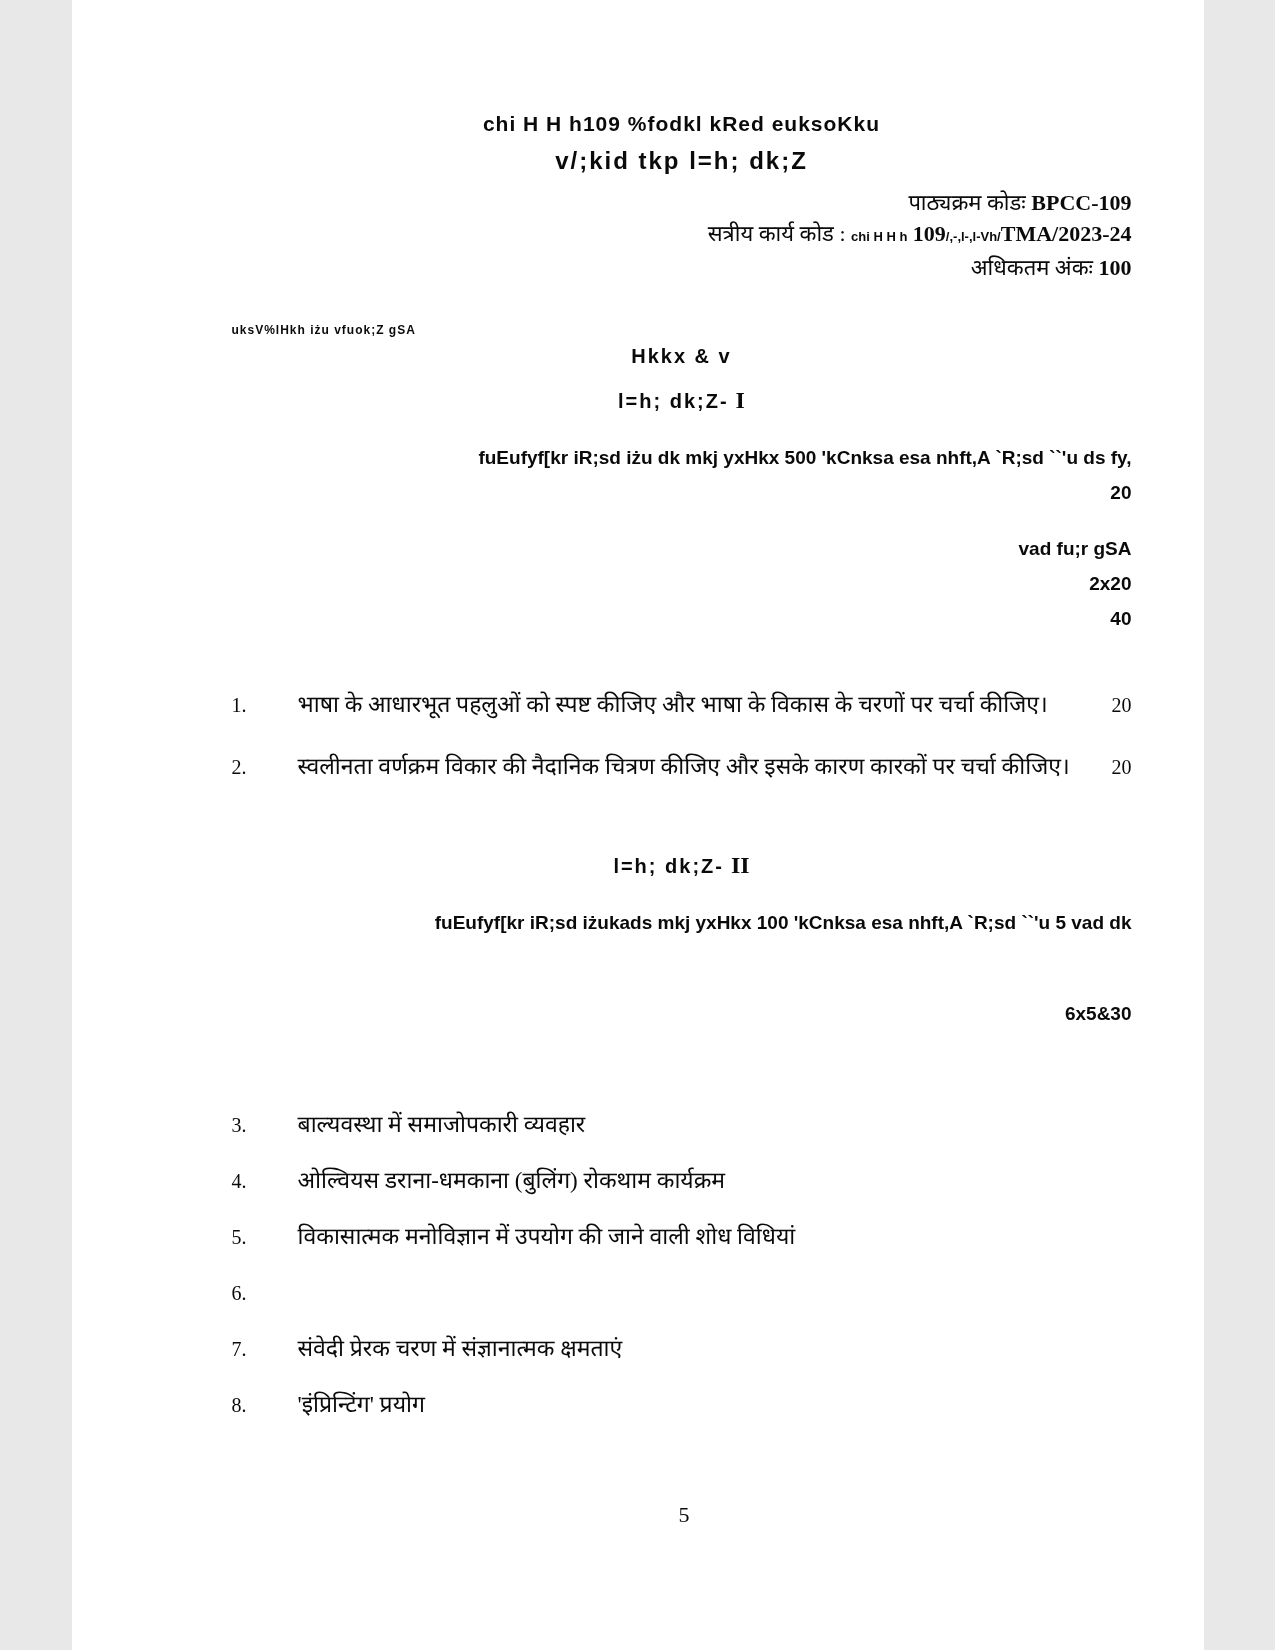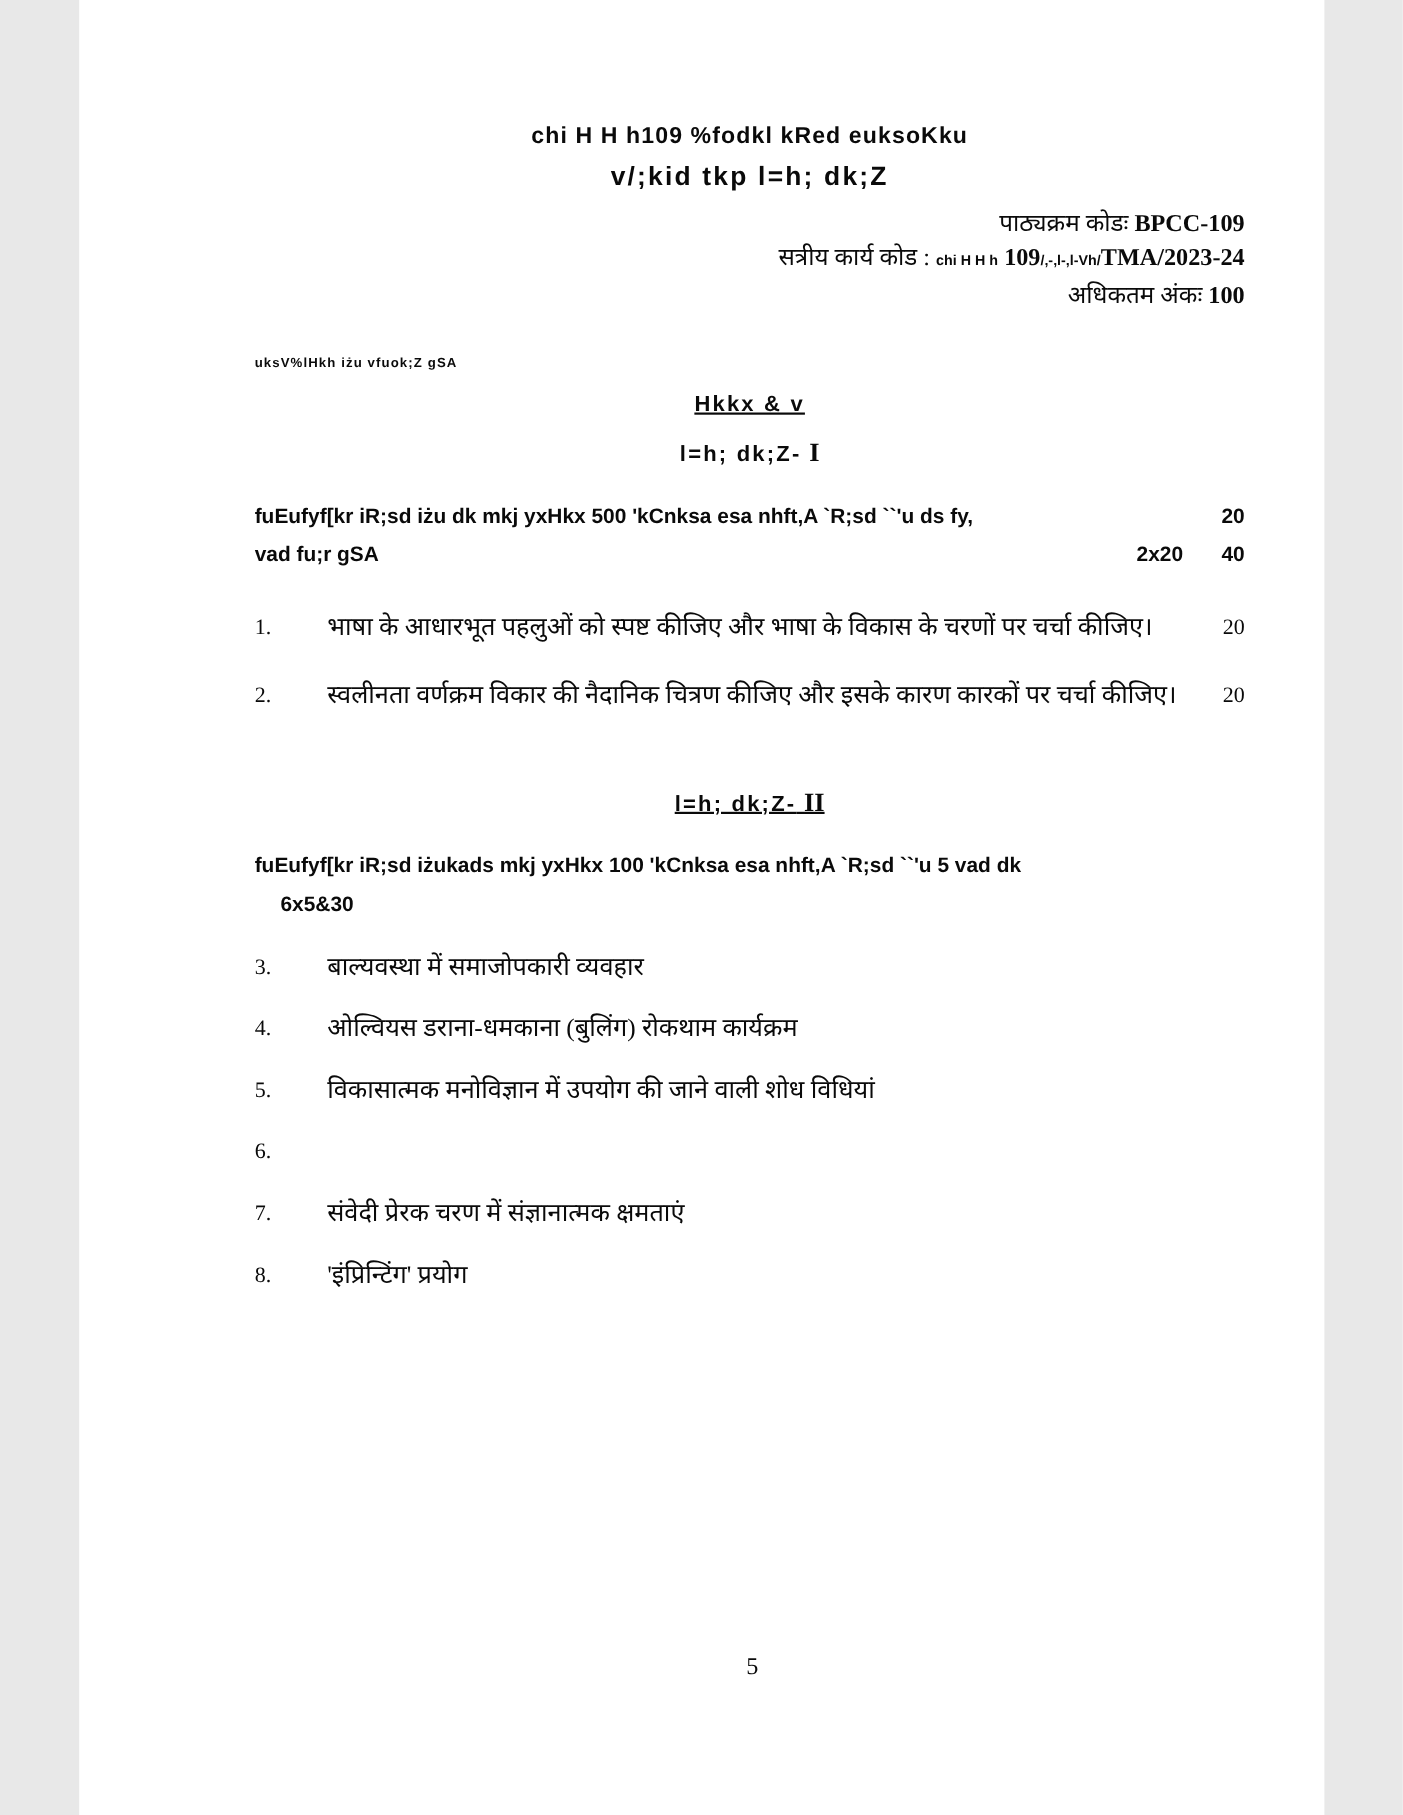--- a/index.html
+++ b/index.html
@@ -43,43 +43,42 @@
     font-size: 22px;
     line-height: 31px;
   }
   .codes-block .garbled { font-size: 13px; }
   .note-line {
     margin-top: 40px;
     font-size: 12px;
     letter-spacing: 1px;
   }
   .part-heading {
-    margin-top: 20px;
+    margin-top: 8px;
     text-align: center;
     font-size: 20px;
     letter-spacing: 2px;
-    text-decoration: underline;
   }
   .section-heading {
     margin-top: 19px;
     text-align: center;
     font-size: 20px;
     letter-spacing: 2px;
   }
   .section-heading .numeral {
     font-family: "Liberation Serif", serif;
     font-size: 24px;
     letter-spacing: 0;
   }
   .instr {
     margin-top: 26px;
     font-size: 19px;
     line-height: 35px;
   }
-  .instr-row { display: flex; align-items: flex-end; }
+  .instr-row { display: flex; align-items: flex-end; flex-direction: column; }
   .instr-text { flex: 1 1 auto; text-align: justify; }
   .marks-col { flex: 0 0 56px; text-align: right; }
   .marks-pre { flex: 0 0 auto; margin-left: 20px; }
 
   .question {
     display: flex;
     font-size: 23px;
     line-height: 46px;
     align-items: flex-start;
   }
@@ -89,21 +88,21 @@
   }
   .q-text { flex: 1 1 auto; max-width: 792px; text-align: justify; }
   .q-marks {
     flex: 0 0 42px;
     text-align: right;
     align-self: flex-end;
     font-size: 20px;
   }
   .mt-q1 { margin-top: 25px; }
   .mt-q2 { margin-top: 16px; }
-  .sec2-heading { margin-top: 62px; text-decoration: underline; }
+  .sec2-heading { margin-top: 62px; }
   .q-single { margin-top: 10px; }
   .q-first { margin-top: 16px; }
   .page-number {
     position: absolute;
     top: 1502px;
     left: 0;
     width: 1225px;
     text-align: center;
     font-size: 22px;
   }

